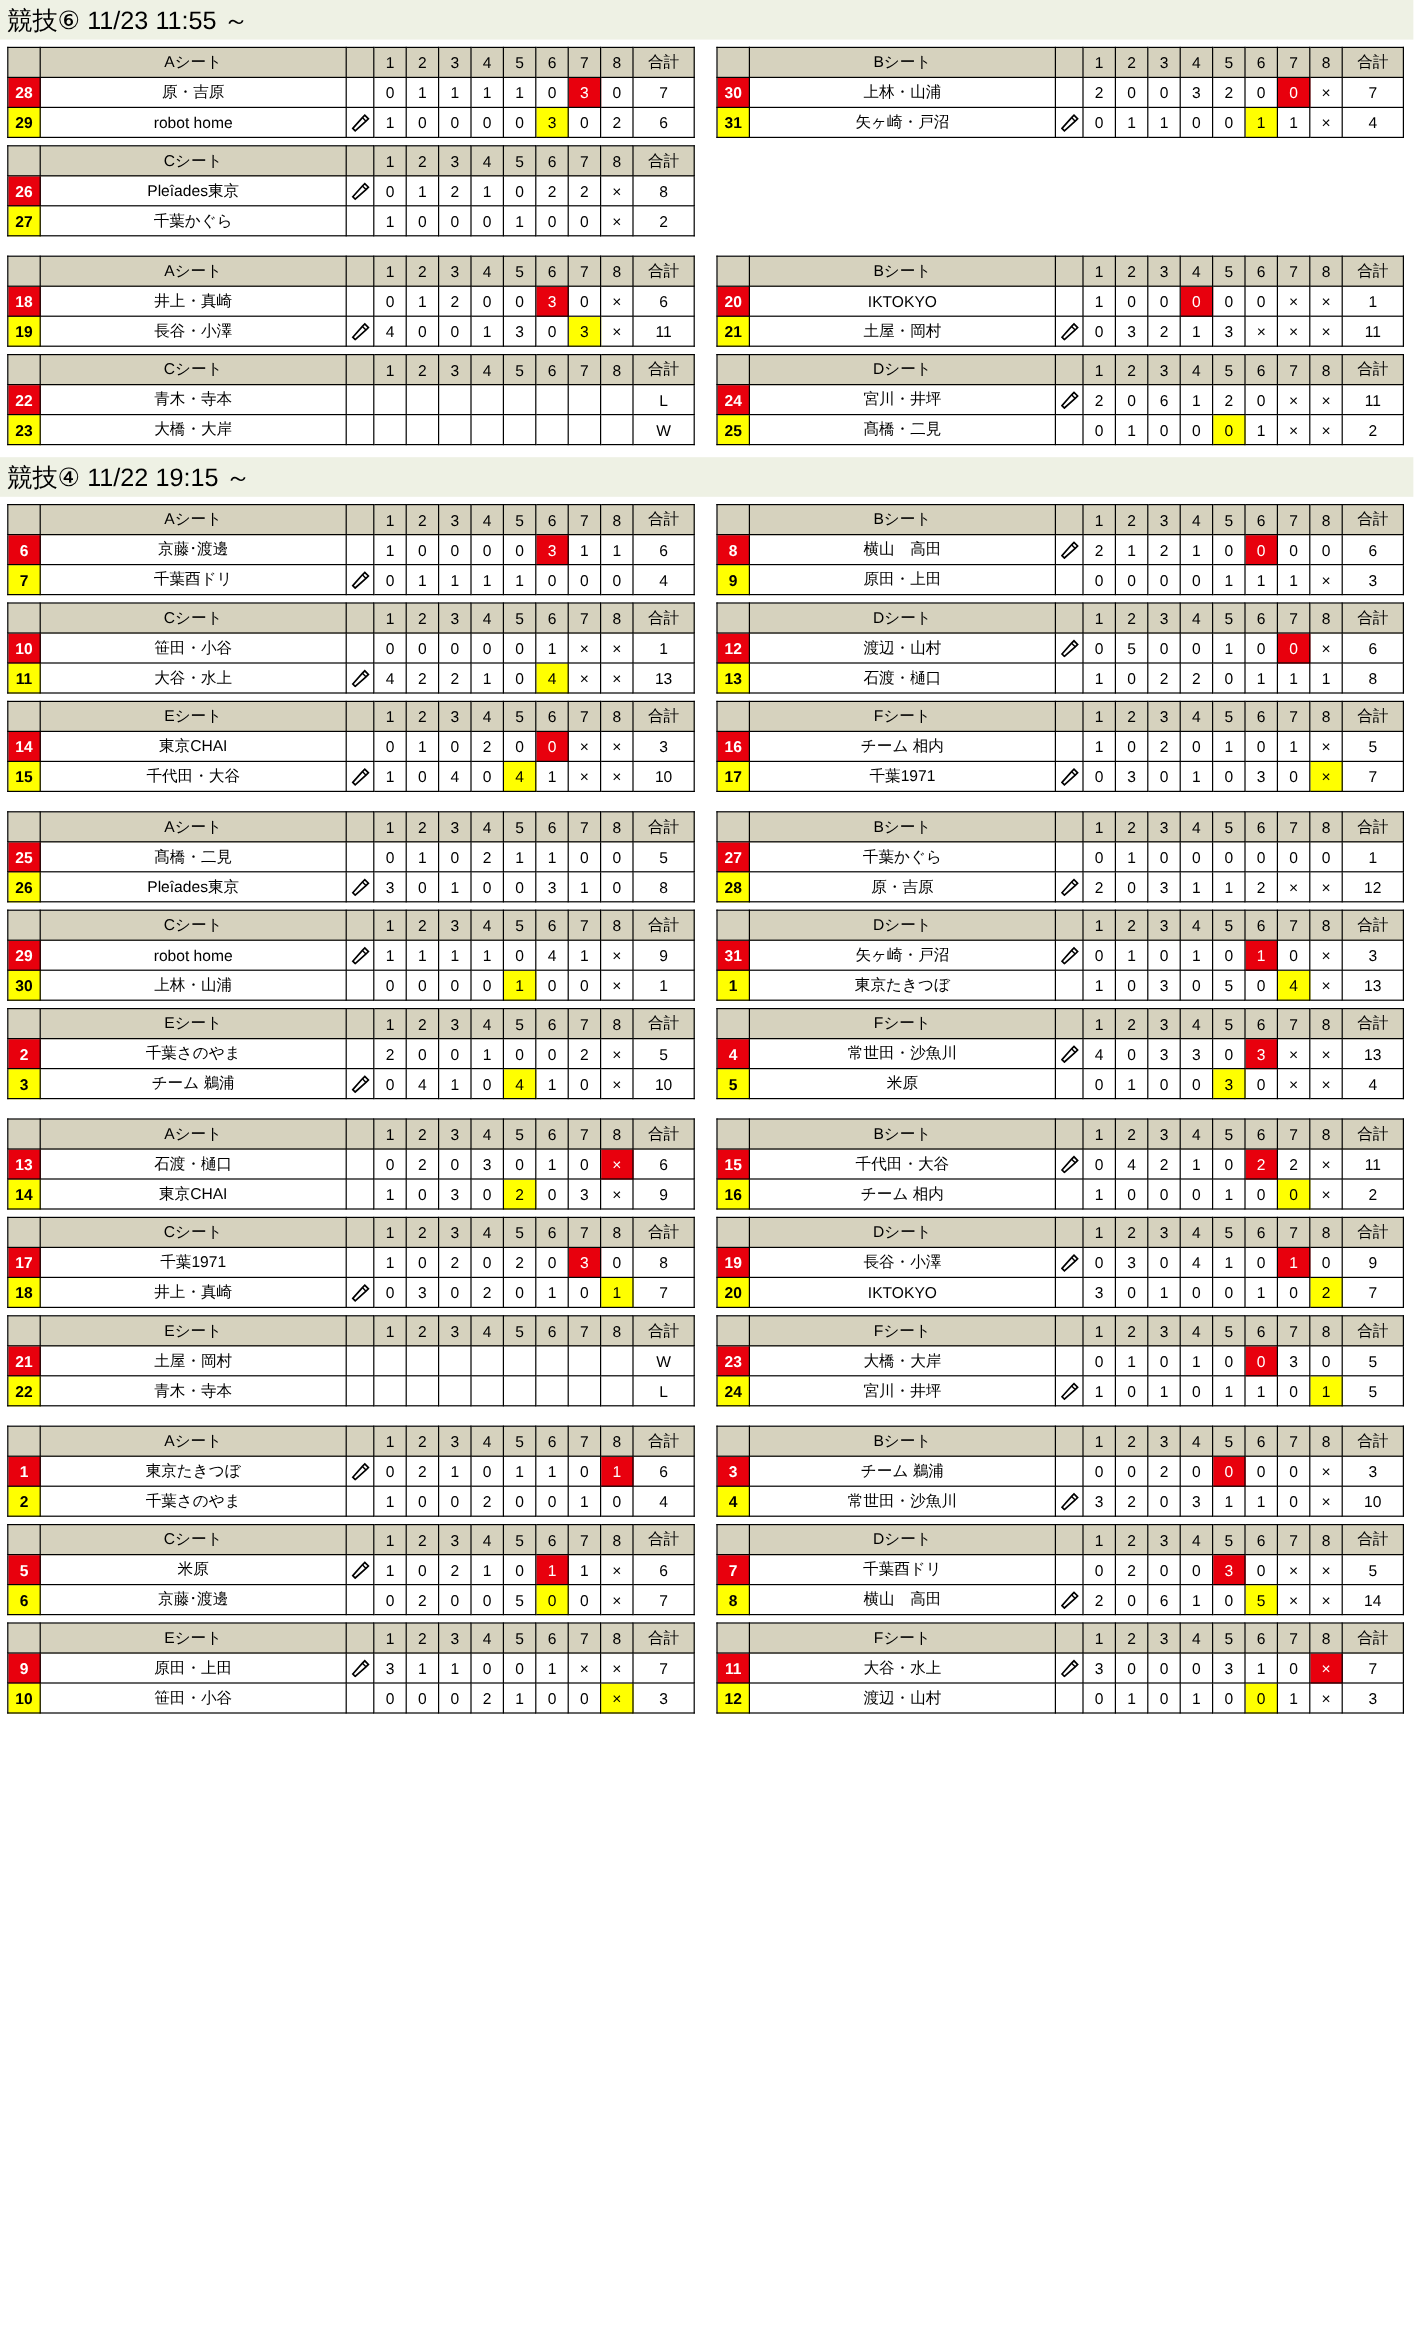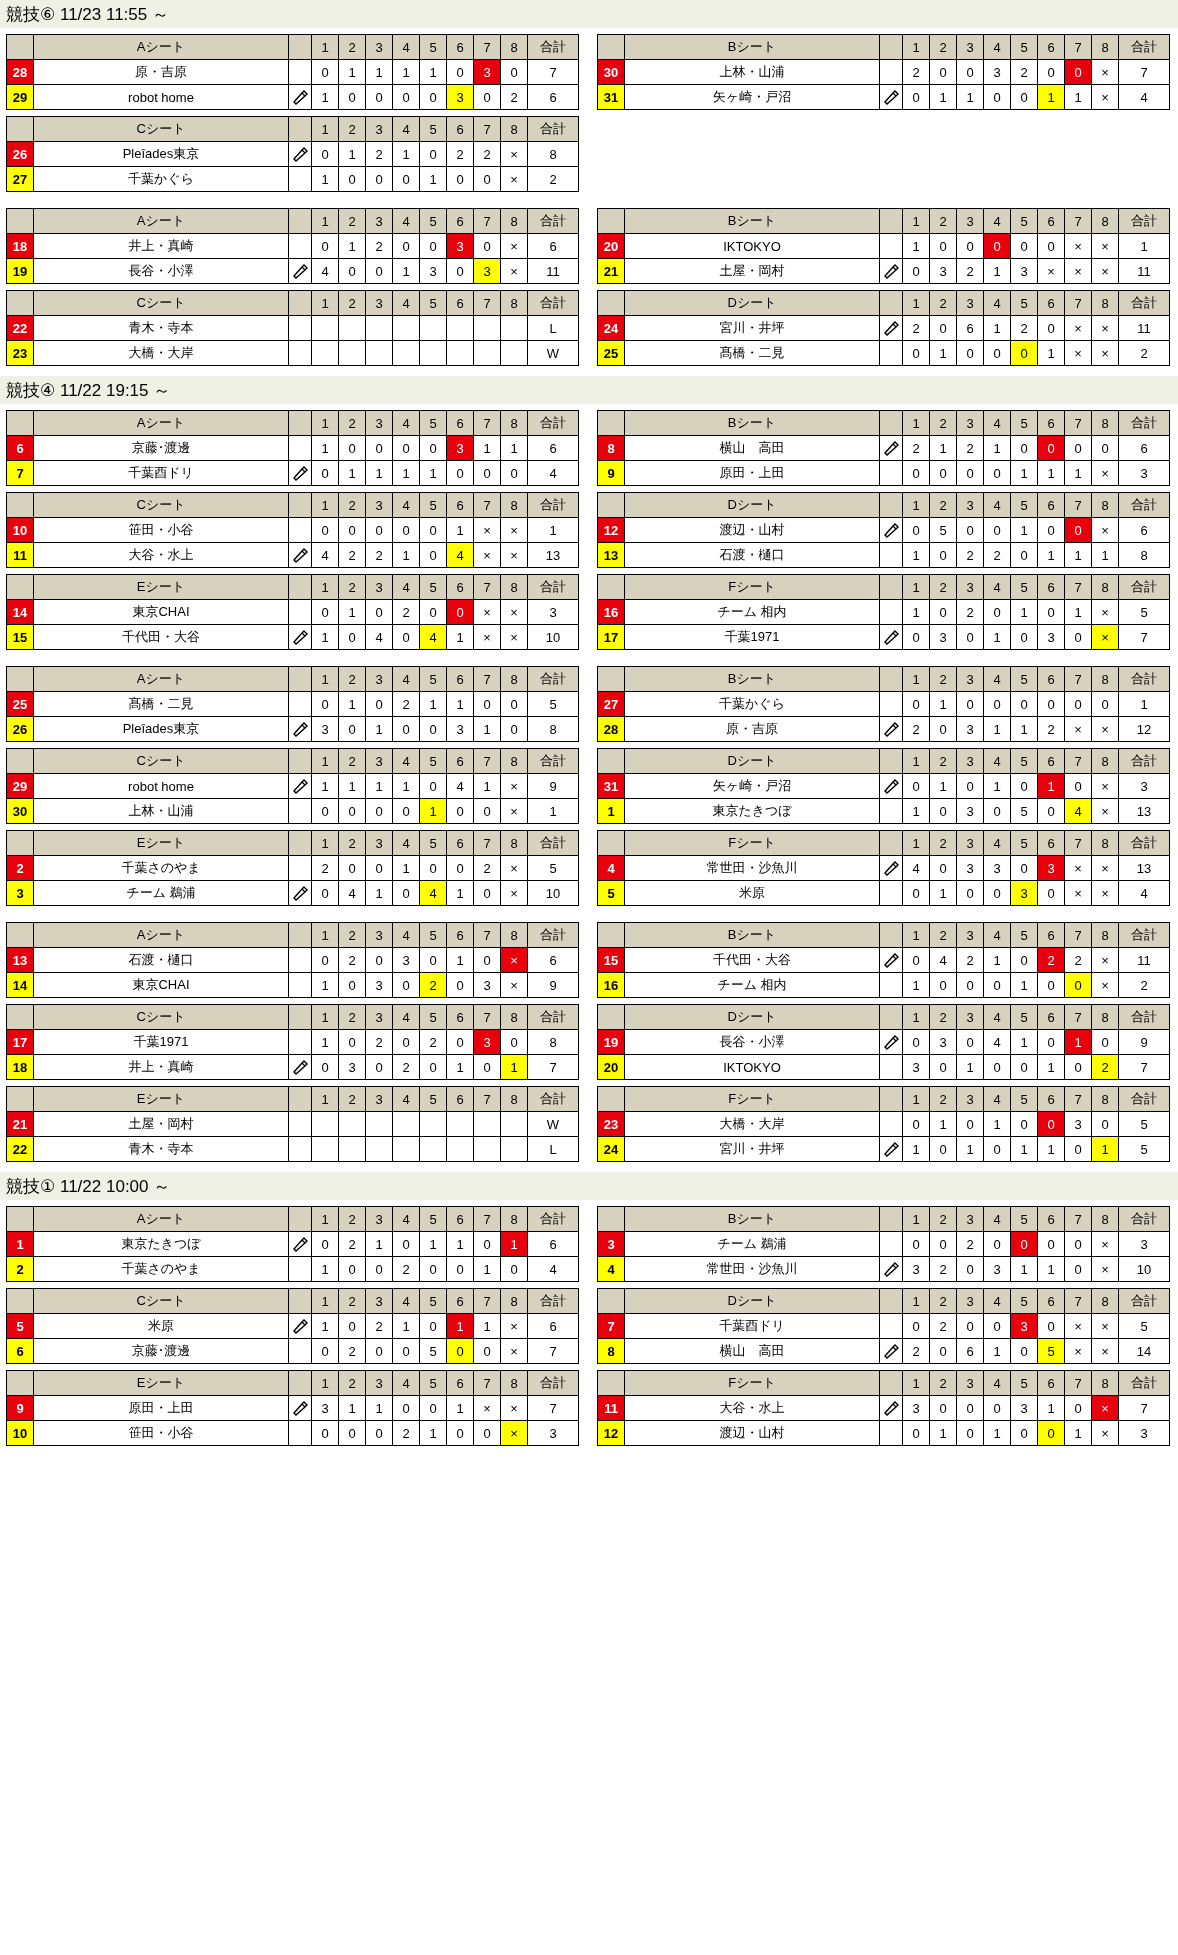--- a/index.html
+++ b/index.html
@@ -1,18 +1,18 @@
 <!DOCTYPE html>
 <html><head>
 <meta charset="utf-8">
 <style>
   html,body{margin:0;padding:0;background:#ffffff;}
   body{font-family:"Liberation Sans","DejaVu Sans",sans-serif;width:1178px;}
   #page{width:1178px;position:relative;}
-  .round-head{background:#eef1e4;font-size:17px;padding:3px 4px 2px 6px;color:#000;}
+  .round-head{background:#eef1e4;font-size:21px;padding:3px 4px 2px 6px;color:#000;}
   .grid{display:flex;gap:0;}
   .col{width:50%;box-sizing:border-box;}
   .colL{padding:0 10px 0 6px;}
   .colR{padding:0 8px 0 8px;}
   table.sheet{border-collapse:collapse;width:100%;table-layout:fixed;background:#fff;padding-left:22px;}
   table.sheet td{border:1px solid #000;height:24px;font-size:13px;text-align:center;vertical-align:middle;padding:0;}
   .c-num{width:26px;background:#fff;font-size:13px;}
   .c-team{width:auto;}
   .c-hammer{width:22px;}
   .c-end{width:26px;}
@@ -1341,21 +1341,20 @@
                 <td class="c-end yellowcell">1</td>
                 <td class="c-total">5</td>
               </tr>
             </tbody>
           </table>
         </div>
       </div>
       <div class="spacer"></div>
     </div>
     <div class="roundblock">
-      <div class="round-head">競技① 11/22 10:00 ～</div>
       <div class="grid">
         <div class="col colL tbl-wrap">
           <table class="sheet">
             <tbody>
               <tr class="hdr">
                 <td class="c-num hdr"></td>
                 <td class="c-team hdr sheetname">Aシート</td>
                 <td class="c-hammer hdr"></td>
                 <td class="c-end hdr">1</td>
                 <td class="c-end hdr">2</td>

